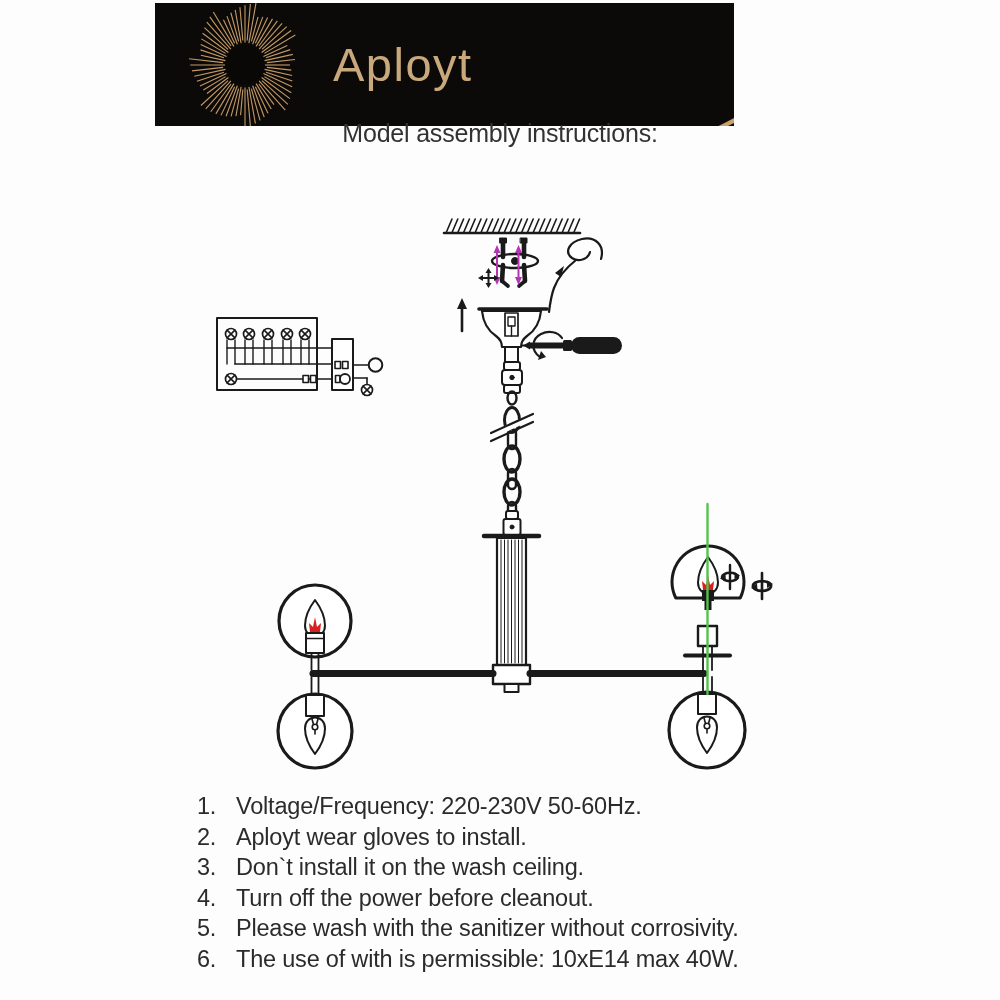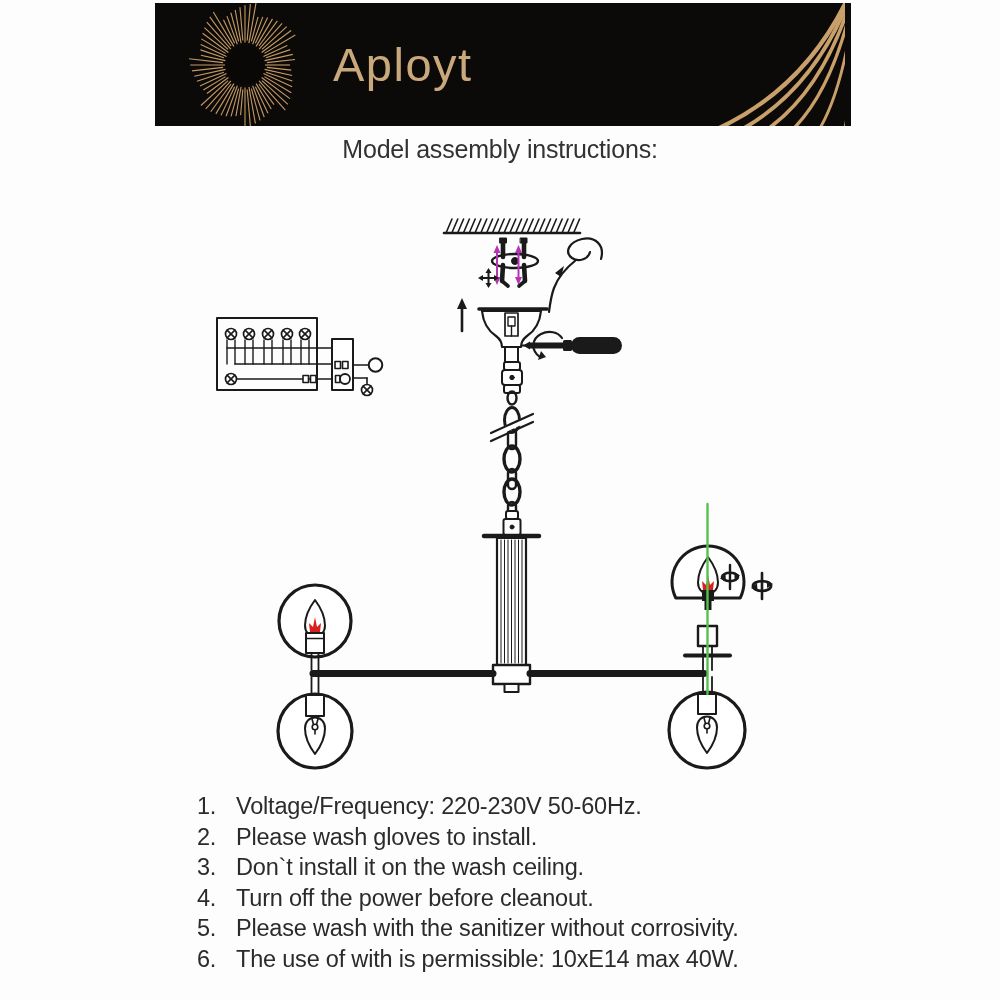--- a/index.html
+++ b/index.html
@@ -1,30 +1,30 @@
 <!DOCTYPE html>
 <html><head>
 <meta charset="utf-8">
 <style>
   html,body{margin:0;padding:0;}
   body{
     width:1000px;height:1000px;position:relative;background:#fdfdfd;
     font-family:"Liberation Sans", sans-serif;color:#2e2e2e;overflow:hidden;
   }
   .banner{
-    position:absolute;left:155px;top:3px;width:696px;height:123px;
+    position:absolute;left:155px;top:3px;width:579px;height:123px;
     background:#0c0a08;overflow:hidden;
   }
   .banner-art{position:absolute;left:0;top:0;width:690px;height:123px;}
   .brand{
     position:absolute;left:178px;top:0;height:123px;display:flex;align-items:center;
     font-size:47px;letter-spacing:1.5px;color:#c9a87c;font-weight:400;
   }
   .title-block{
-    position:absolute;left:0;top:134px;width:1000px;text-align:center;
+    position:absolute;left:0;top:118px;width:1000px;text-align:center;
     font-size:25px;line-height:31px;color:#323232;font-weight:500;letter-spacing:-0.2px;
   }
   .diagram{position:absolute;left:0;top:0;width:1000px;height:1000px;}
   .instructions{
     position:absolute;left:197px;top:791px;width:660px;
     font-size:23.5px;color:#2b2b2b;letter-spacing:-0.2px;
   }
   .instr-row{display:flex;line-height:30.6px;}
   .instr-num{width:39px;flex:0 0 39px;}
   .instr-text{flex:1;}
@@ -369,21 +369,21 @@
   <line x1="707.5" y1="504" x2="707.5" y2="694" stroke-width="2.4" stroke="#55c24e"></line>
 </svg>
 
 <div class="instructions">
   <div class="instr-row">
     <span class="instr-num">1.</span>
     <span class="instr-text">Voltage/Frequency: 220-230V 50-60Hz.</span>
   </div>
   <div class="instr-row">
     <span class="instr-num">2.</span>
-    <span class="instr-text">Please wash gloves to install.</span>
+    <span class="instr-text">Aployt wear gloves to install.</span>
   </div>
   <div class="instr-row">
     <span class="instr-num">3.</span>
     <span class="instr-text">Don`t install it on the wash ceiling.</span>
   </div>
   <div class="instr-row">
     <span class="instr-num">4.</span>
     <span class="instr-text">Turn off the power before cleanout.</span>
   </div>
   <div class="instr-row">

